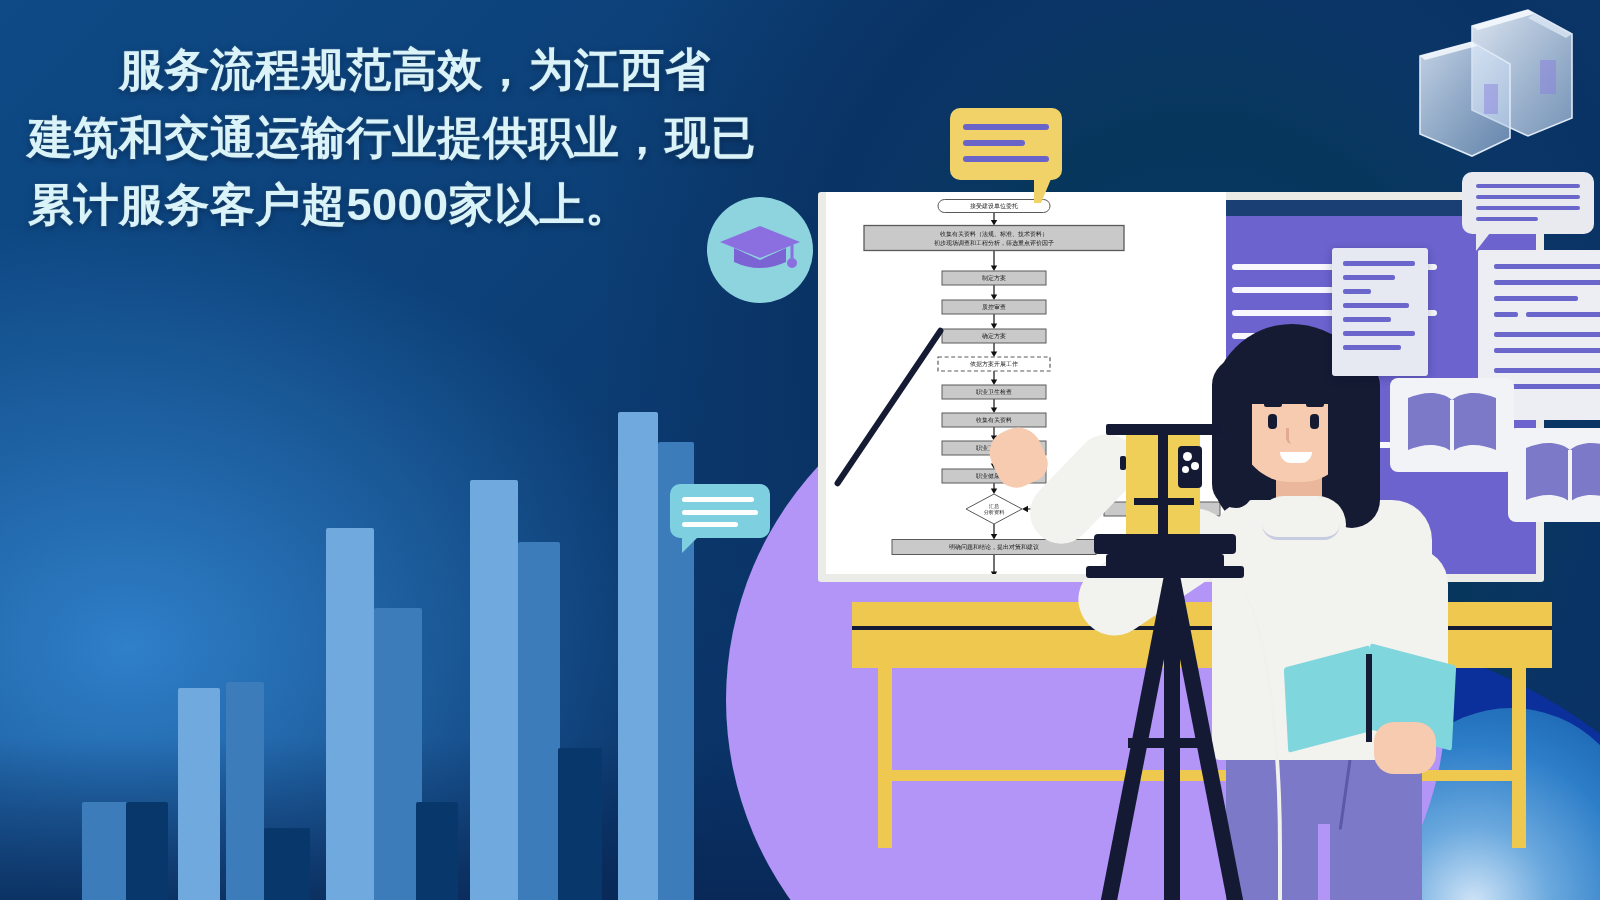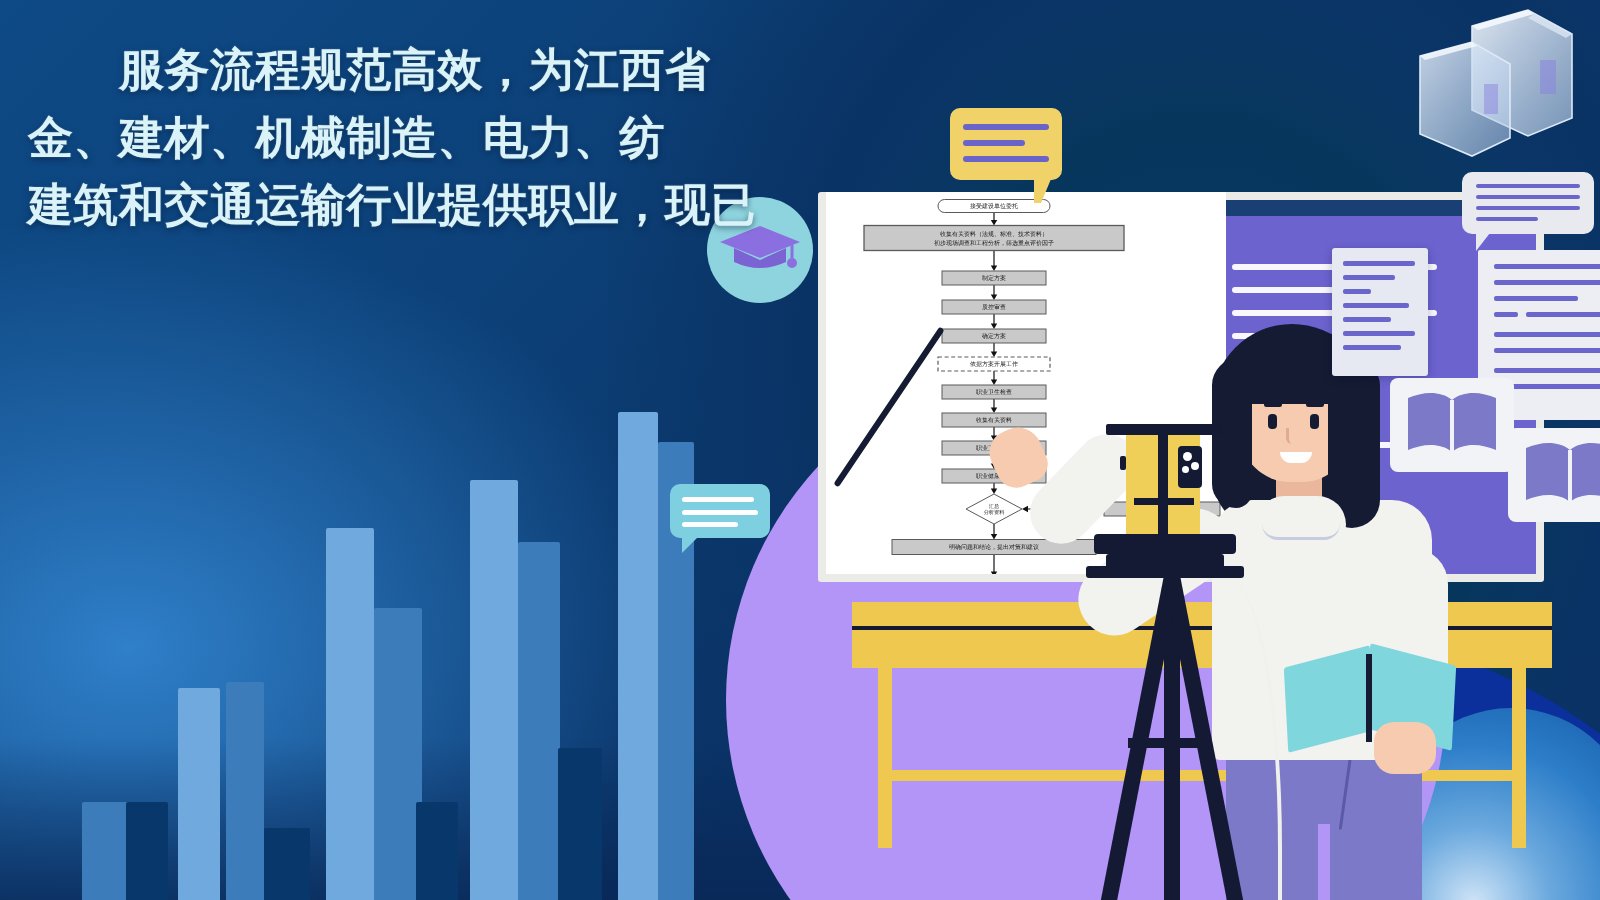--- a/index.html
+++ b/index.html
@@ -292,21 +292,21 @@
       <div class="bar" style="left: 440px; width: 48px; height: 420px; background: rgb(111, 169, 221);"></div>
       <div class="bar" style="left: 488px; width: 42px; height: 358px; background: rgb(60, 124, 187);"></div>
       <div class="bar" style="left: 528px; width: 44px; height: 152px; background: rgb(8, 55, 108);"></div>
       <div class="bar" style="left: 588px; width: 40px; height: 488px; background: rgb(111, 169, 221);"></div>
       <div class="bar" style="left: 628px; width: 36px; height: 458px; background: rgb(60, 124, 187);"></div>
     </div>
 
   <div class="bg-royal-bottom"></div>
   <div class="bg-circle-gradient"></div>
 
-  <div class="headline"><div>　　服务流程规范高效，为江西省</div><div>金、建材、机械制造、电力、纺</div><div>建筑和交通运输行业提供职业，现已</div></div>
+  <div class="headline"><div>　　服务流程规范高效，为江西省</div><div>建筑和交通运输行业提供职业，现已</div><div>累计服务客户超5000家以上。</div></div>
 
   <div class="cap-circle">
     <svg class="cap-glyph" viewBox="0 0 84 56">
       <polygon points="42,4 82,20 42,36 2,20" fill="#8b6fe0"></polygon>
       <path d="M16,26 L16,40 Q42,52 68,40 L68,26 L42,38 Z" fill="#7c63d4"></path>
       <path d="M74,23 L74,36" stroke="#8b6fe0" stroke-width="3"></path>
       <circle cx="74" cy="41" r="5" fill="#8b6fe0"></circle>
     </svg>
   </div>
 

